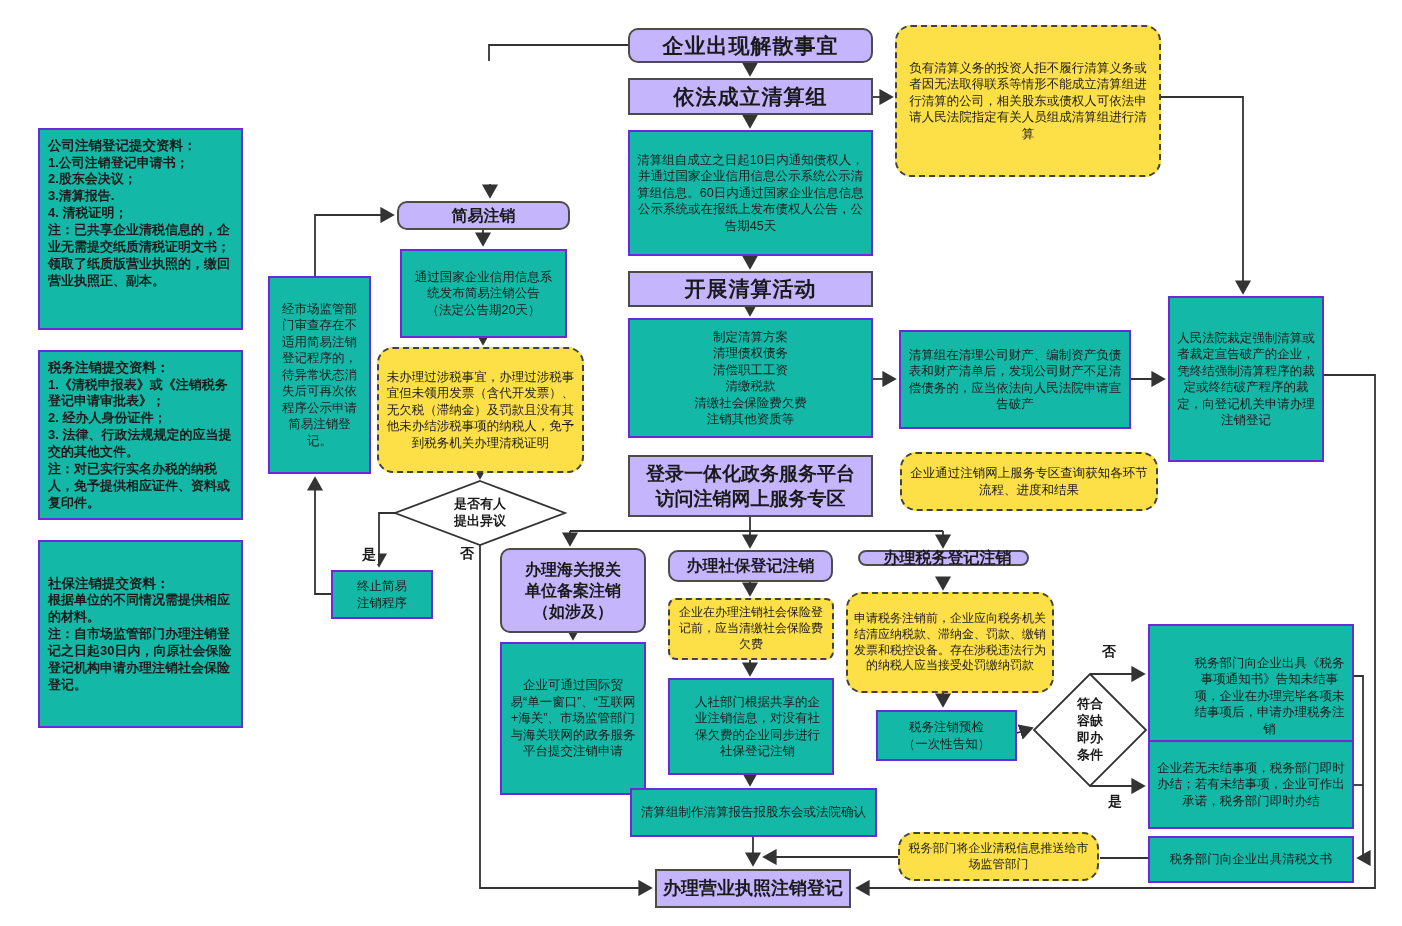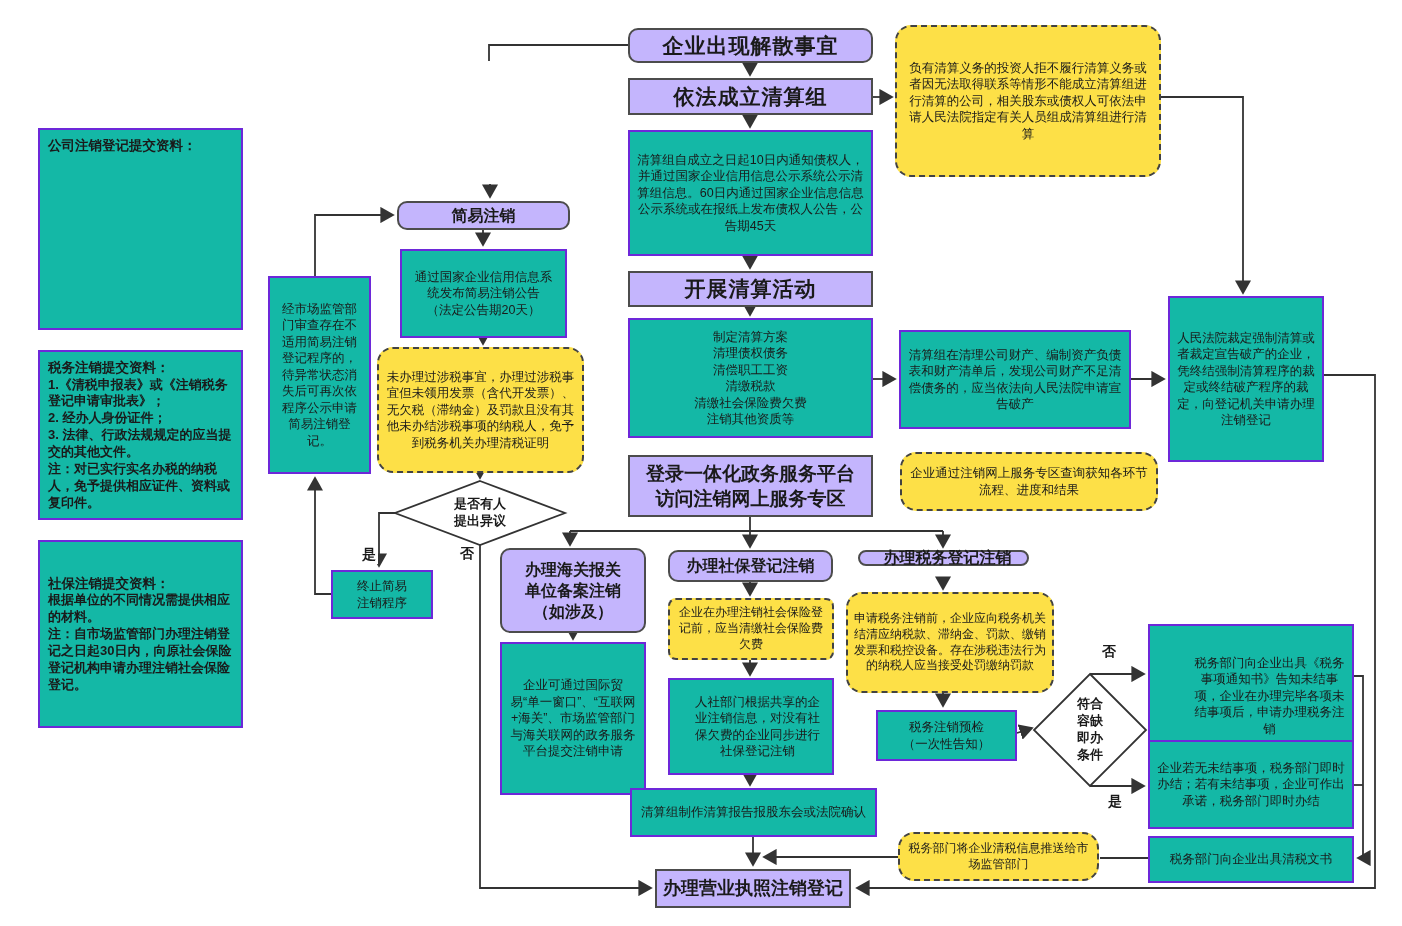--- a/index.html
+++ b/index.html
@@ -72,20 +72,25 @@
       <polyline points="490,184 490,197" marker-end="url(#ah)"></polyline>
       <polyline points="483,230 483,245" marker-end="url(#ah)"></polyline>
       <polyline points="483,338 483,344" marker-end="url(#ah)"></polyline>
       <polygon points="480,481 565,513 480,545 395,513" fill="#fff"></polygon>
       <polygon points="1090,674 1146,730 1090,786 1034,730" fill="#fff"></polygon>
     </g>
   </svg>
 
   <div class="node white legend" style="left:38px;top:128px;width:205px;height:202px;">
     <span class="ttl">公司注销登记提交资料：</span>
+    <span>1.公司注销登记申请书；
+2.股东会决议；
+3.清算报告.
+4. 清税证明；
+注：已共享企业清税信息的，企业无需提交纸质清税证明文书；领取了纸质版营业执照的，缴回营业执照正、副本。</span>
   </div>
   <div class="node white legend" style="left:38px;top:350px;width:205px;height:170px;">
     <span class="ttl">税务注销提交资料：</span>
     <span>1.《清税申报表》或《注销税务登记申请审批表》；
 2. 经办人身份证件；
 3. 法律、行政法规规定的应当提交的其他文件。
 注：对已实行实名办税的纳税人，免予提供相应证件、资料或复印件。</span>
   </div>
   <div class="node white legend" style="left:38px;top:540px;width:205px;height:188px;justify-content:center;">
     <span class="ttl">社保注销提交资料：</span>

